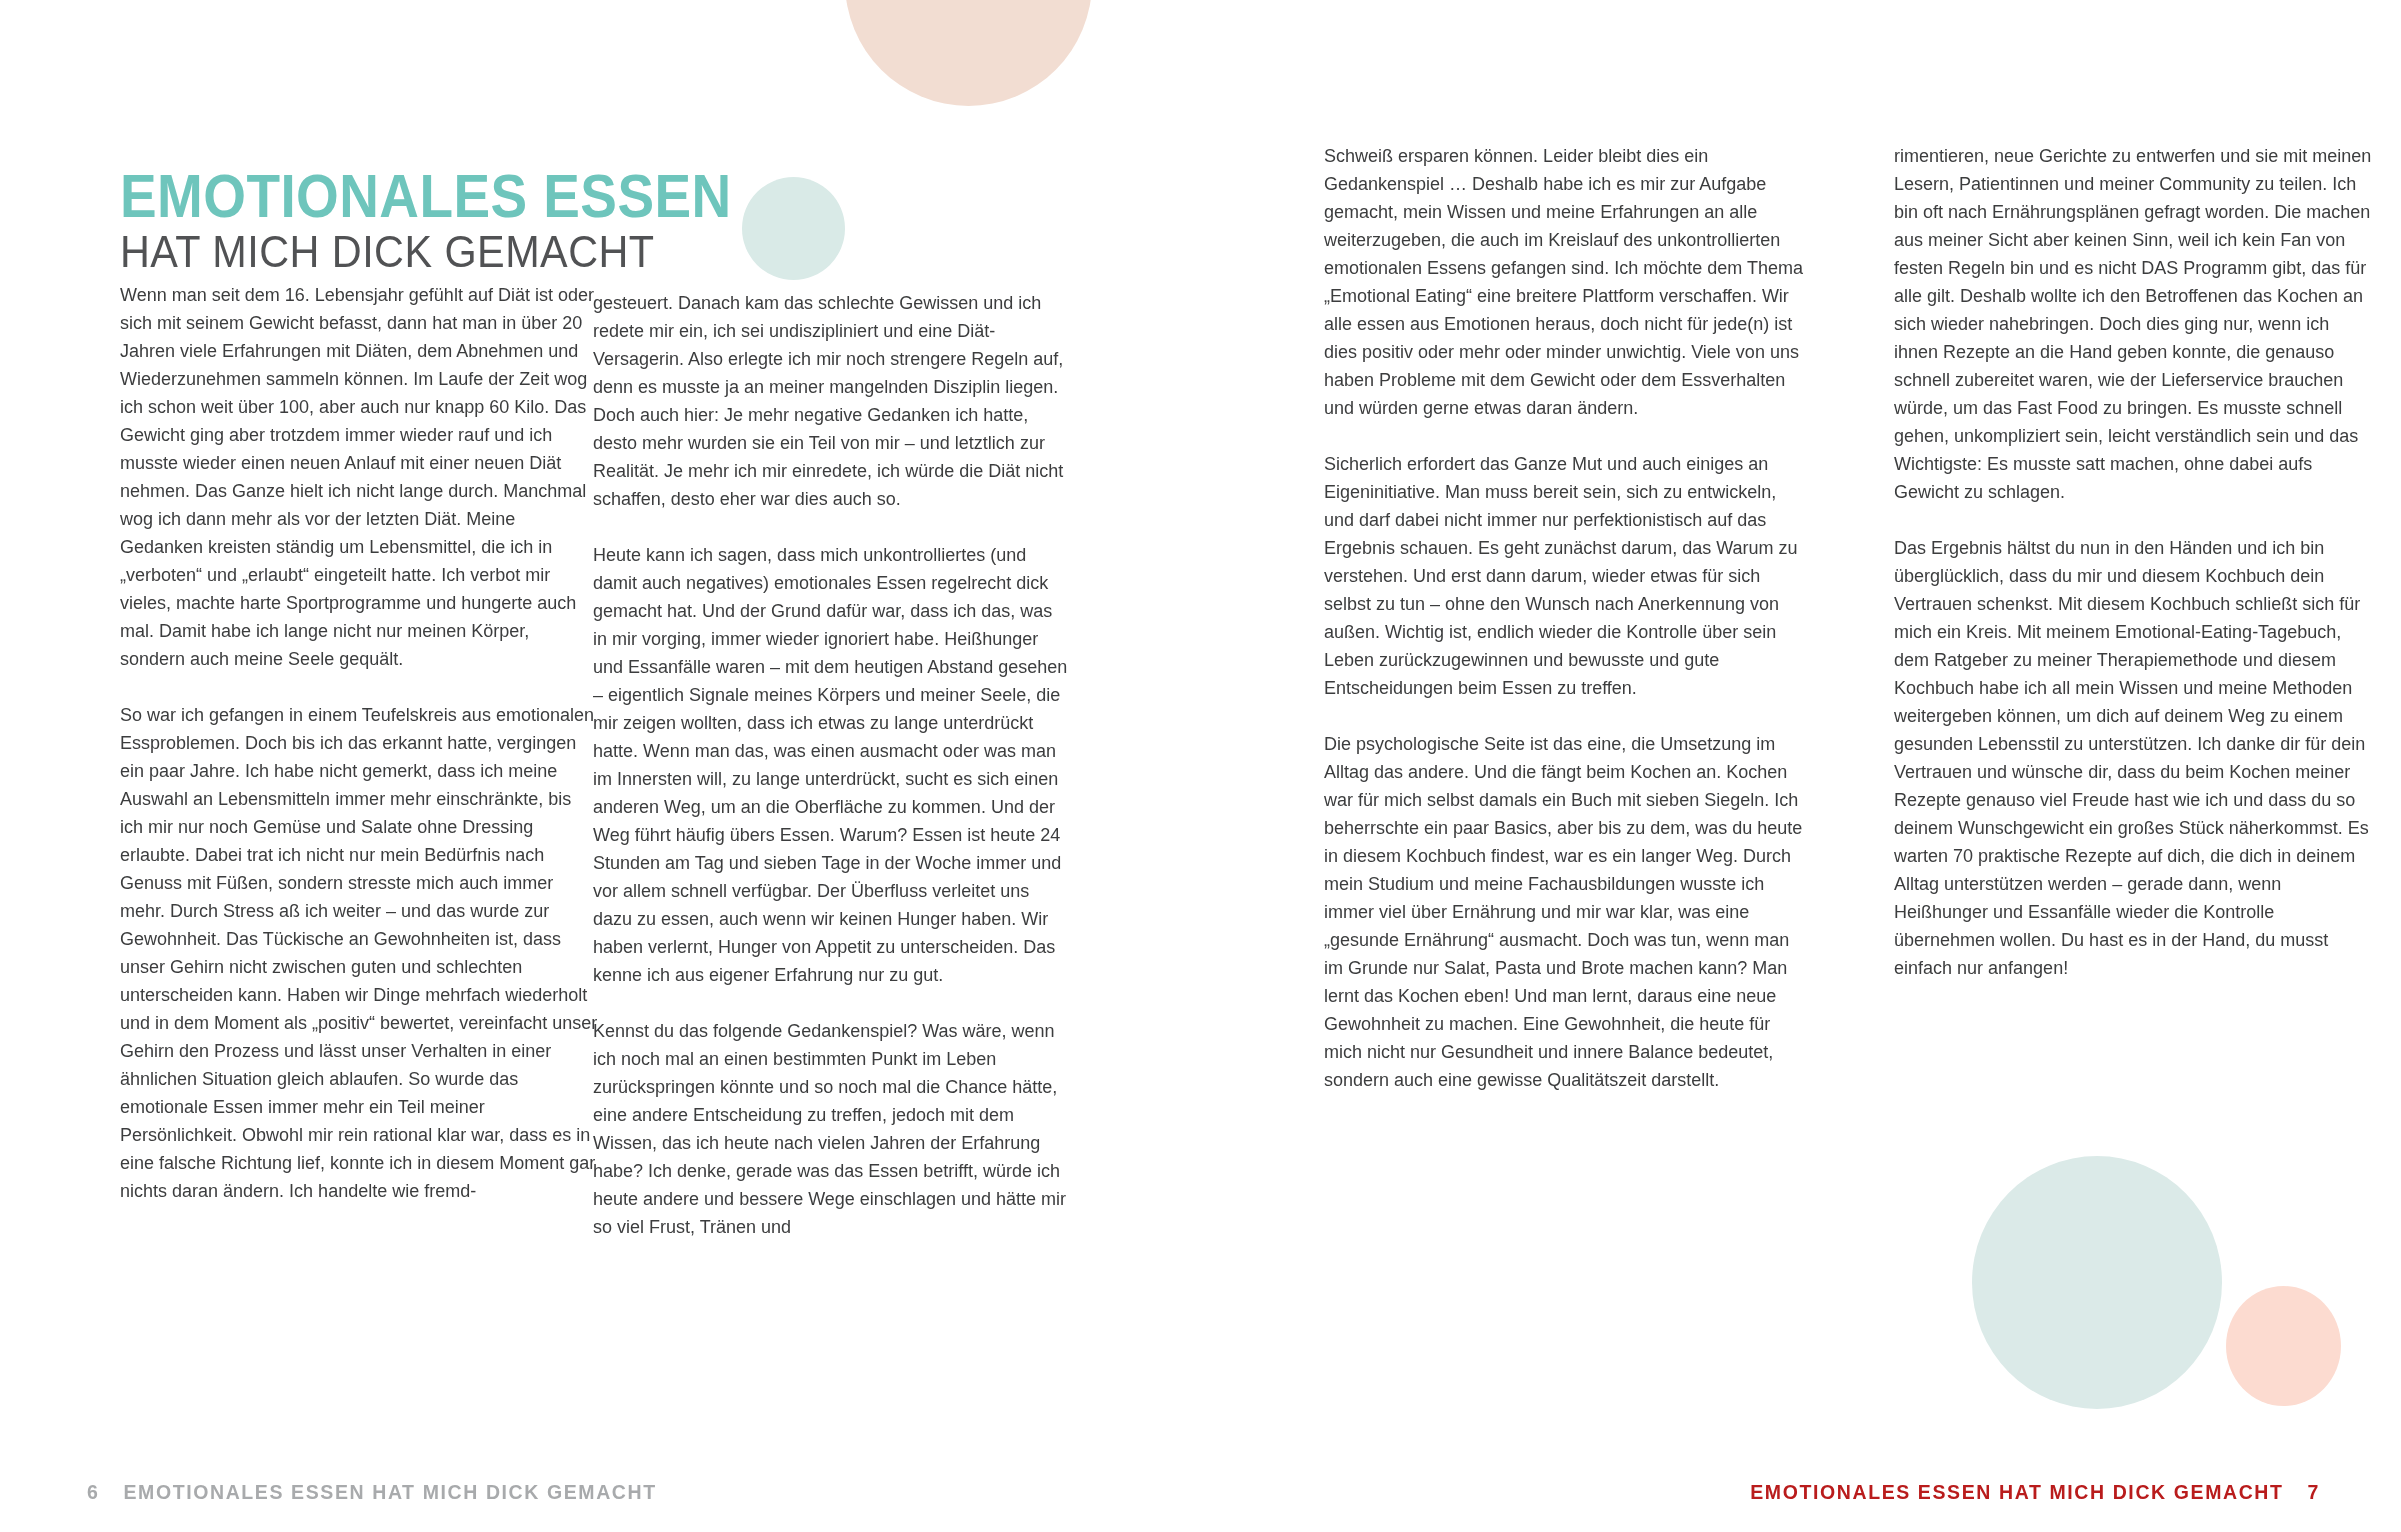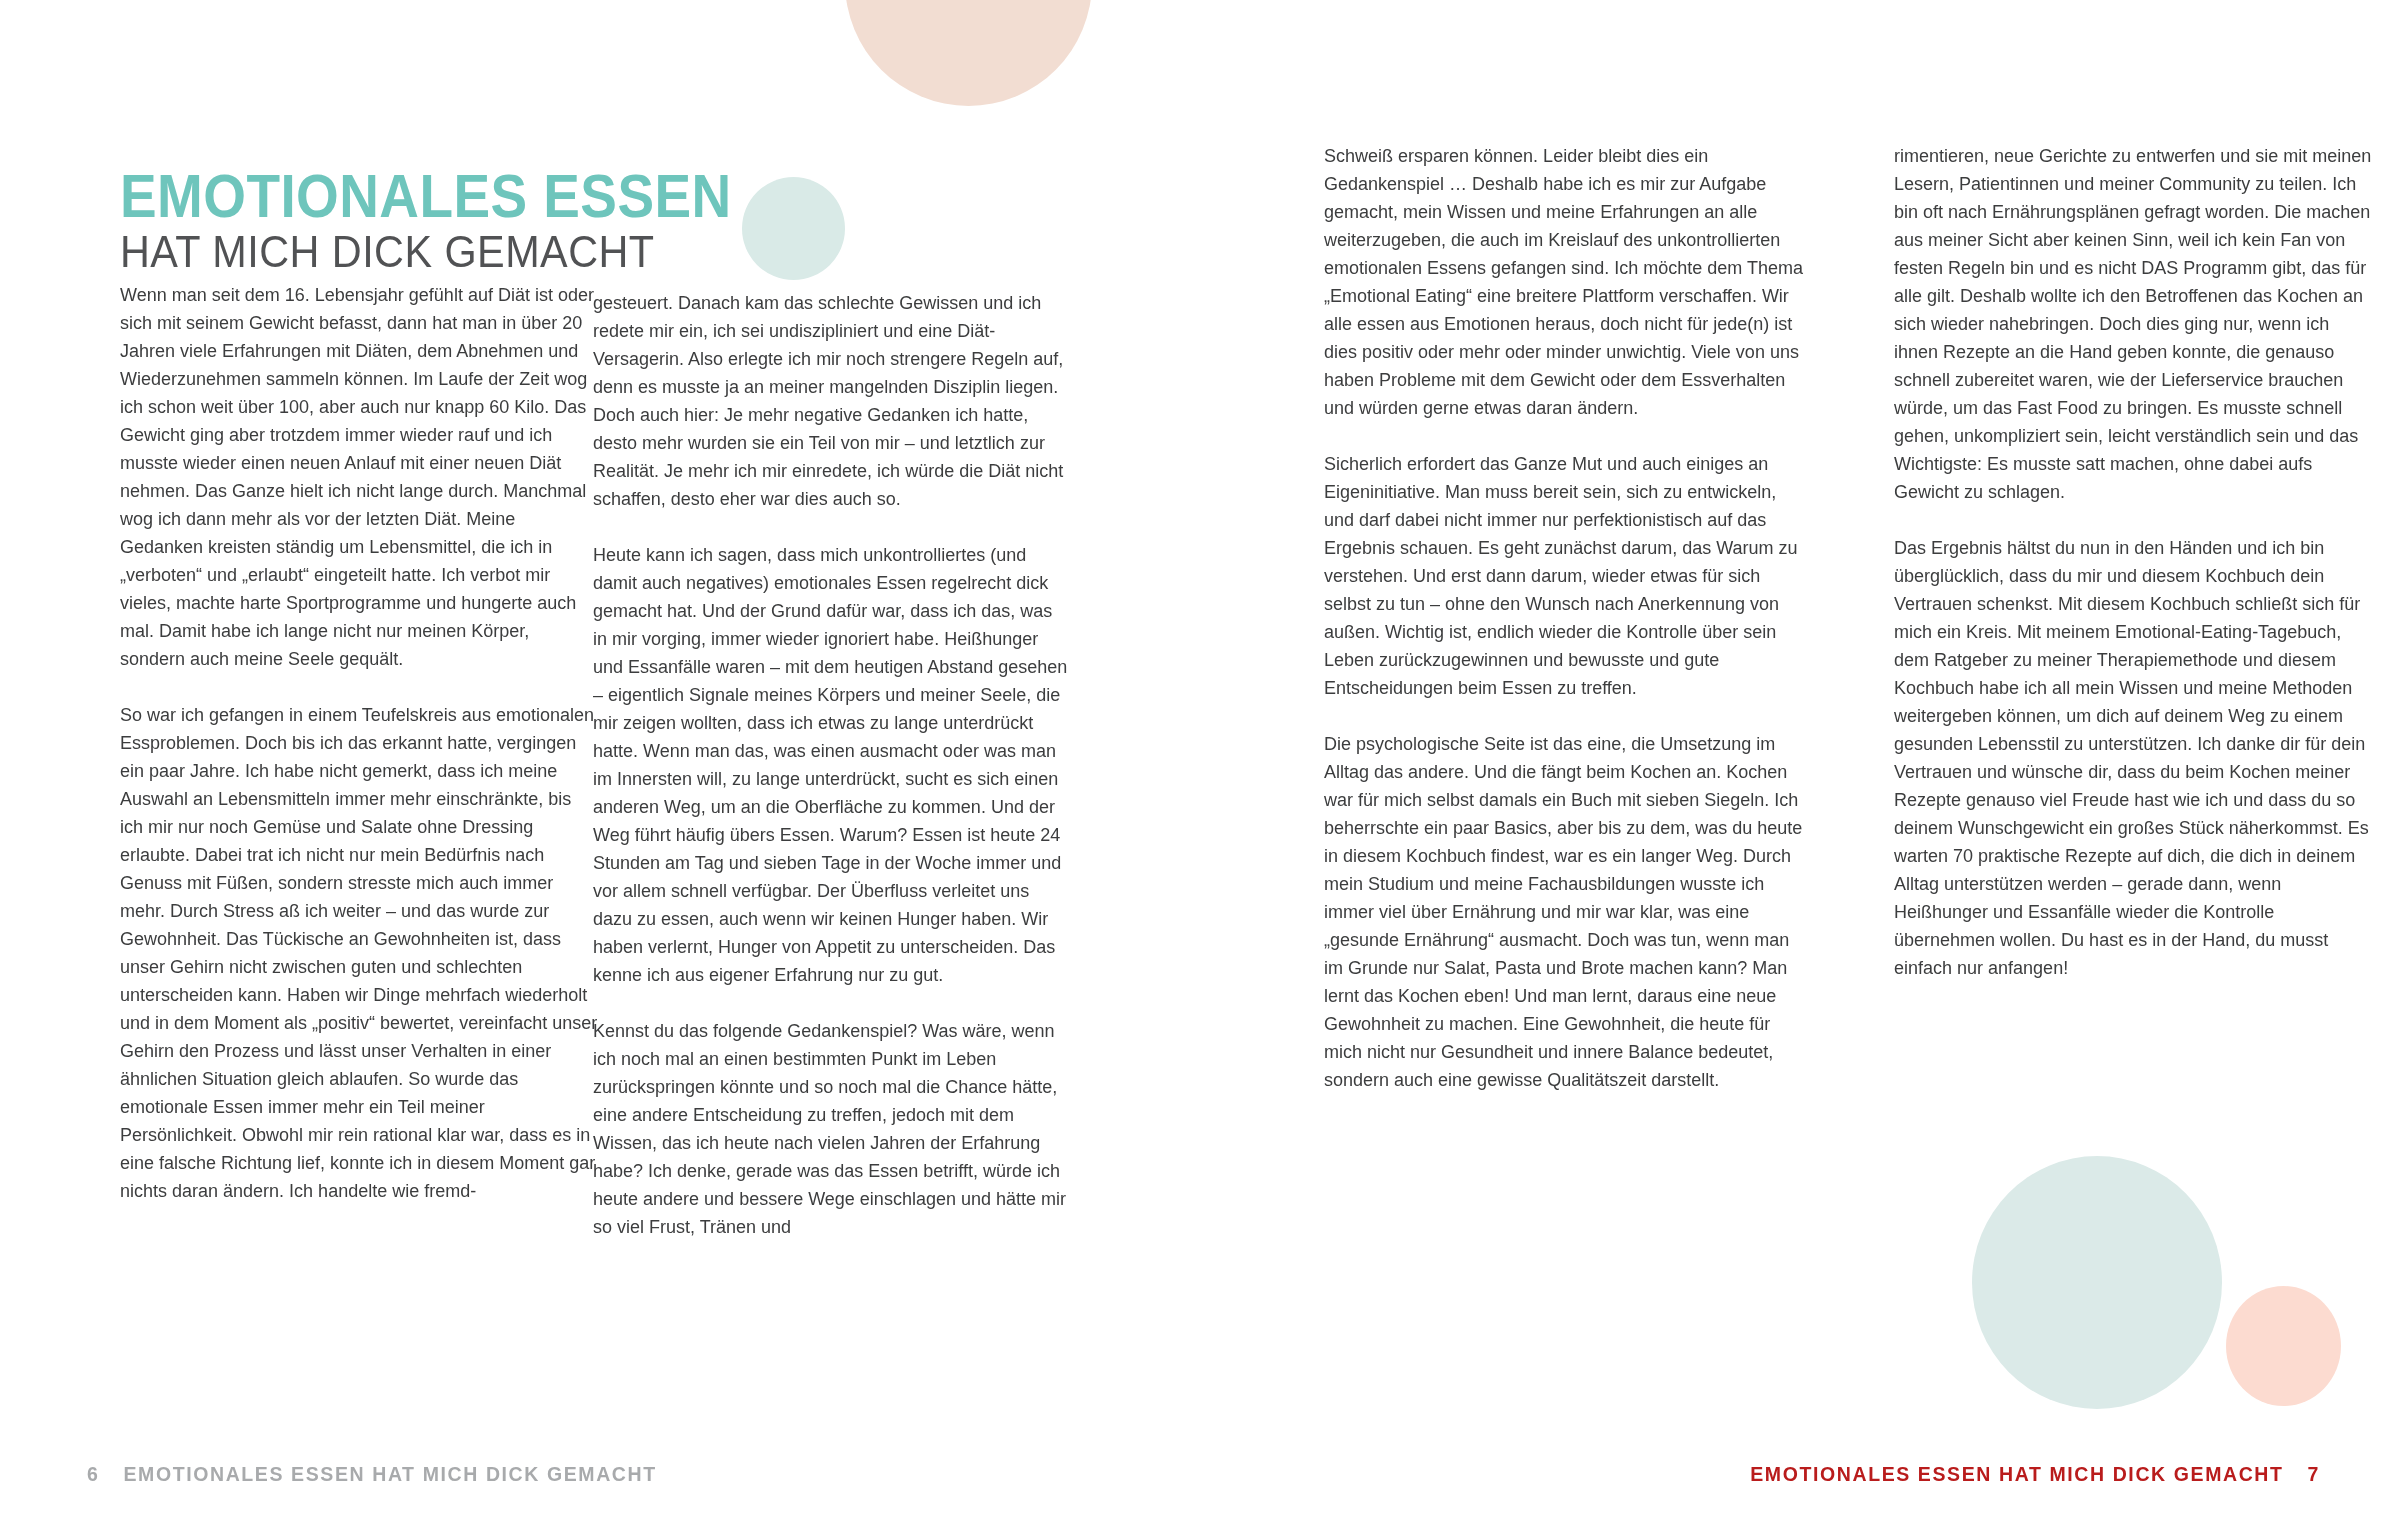--- a/index.html
+++ b/index.html
@@ -37,20 +37,21 @@
   .body-col p:last-child{margin-bottom:0;}
   #col-l1{left:120px;top:281px;width:478px;}
   #col-l2{left:593px;top:289px;width:478px;}
   #col-r1{left:1324px;top:142px;width:480px;}
   #col-r2{left:1894px;top:142px;width:482px;}
 
   .footer{
     position:absolute;z-index:1;
     font-size:19.5px;font-weight:700;letter-spacing:1.6px;
     white-space:nowrap;
+    margin-top:18px;
   }
   #footer-left{left:87px;top:1463px;}
   #footer-right{right:81px;top:1463px;text-align:right;}
   .footer .pagenum{display:inline-block;}
   #footer-left .pagenum{margin-right:24px;}
   #footer-right .pagenum{margin-left:24px;}
 </style>
 </head>
 <body>
 

